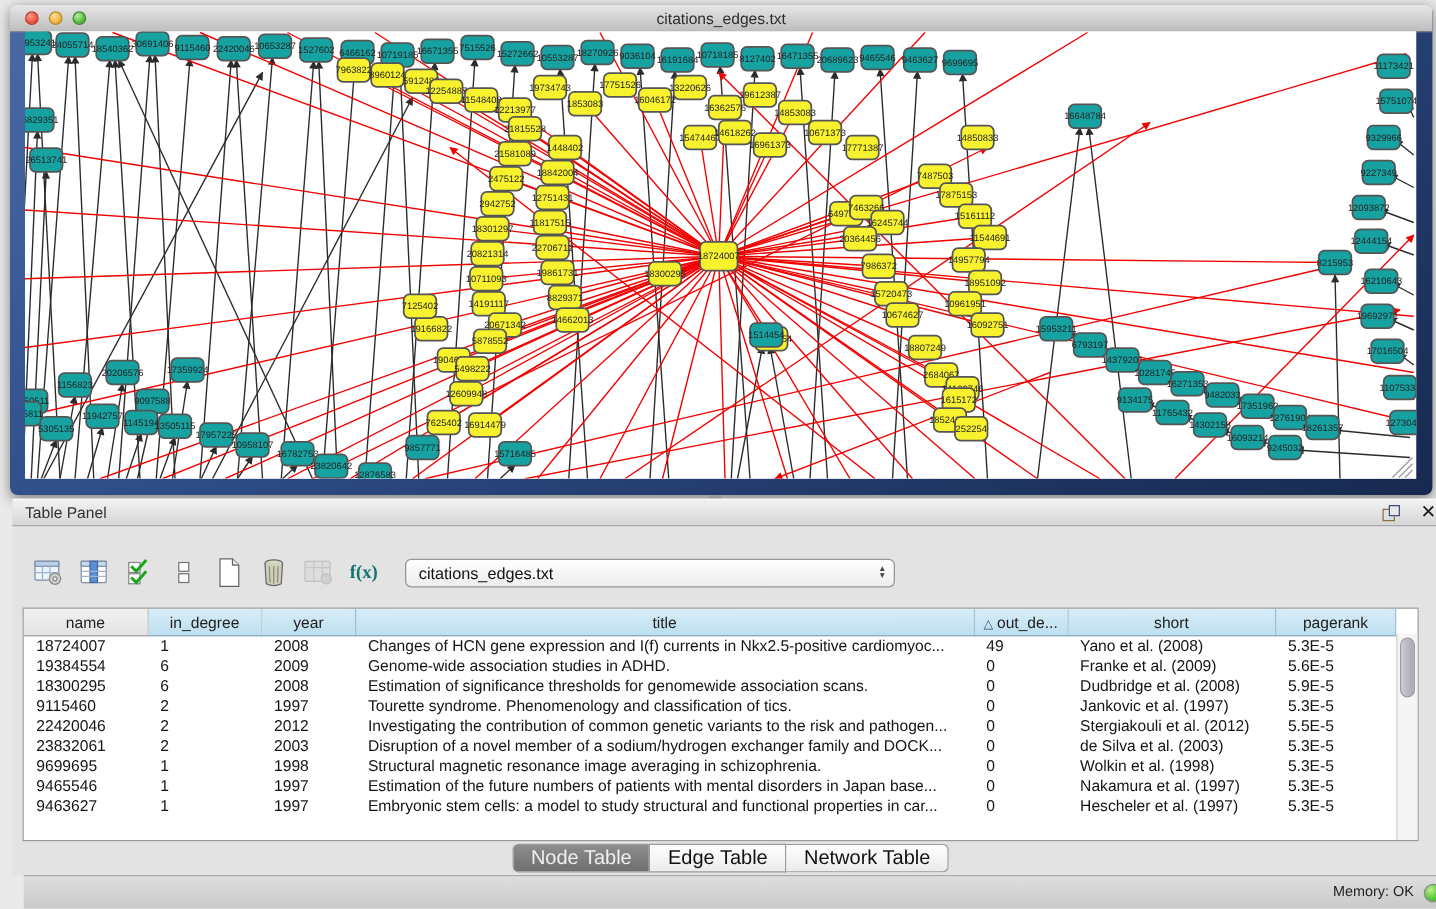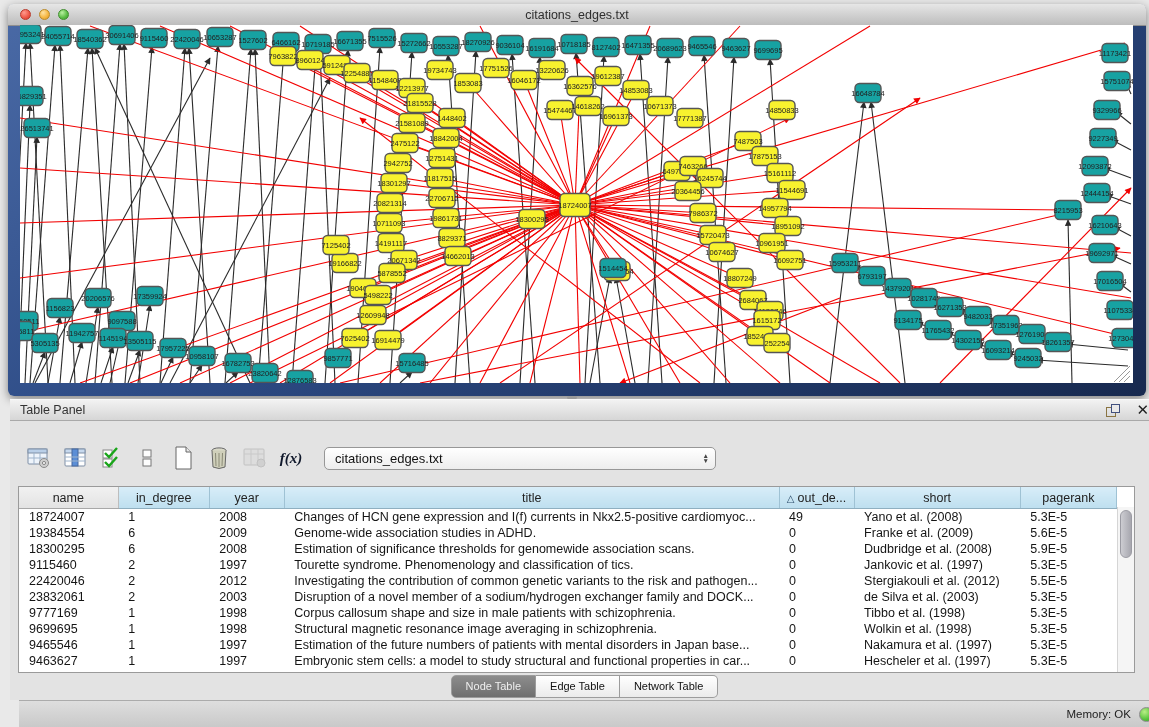--- a/index.html
+++ b/index.html
@@ -32,42 +32,42 @@
     border-top:1px solid #fafafa;border-bottom:1px solid #a9a9a9;
     display:flex;align-items:center;padding:0 10px;box-sizing:border-box;}
   .panel-title{font-size:12.5px;color:#333;flex:1;}
   .float-icon{position:relative;width:14px;height:13px;margin-right:16px;cursor:default;}
   .float-icon .sq1{position:absolute;left:0;top:3px;width:8px;height:8px;border:1.3px solid #8a7442;background:transparent;}
   .float-icon .sq2{position:absolute;left:5px;top:0;width:7px;height:7px;border:1.3px solid #41507e;background:#e9e9e9;}
   .close-x{font-size:15px;font-weight:bold;color:#1d1d1d;line-height:14px;cursor:default;}
 
   .toolbar{display:flex;align-items:center;margin:22px 0 0 14px;height:30px;gap:6px;}
   .tool-btn{width:30px;height:28px;display:flex;align-items:center;justify-content:center;border-radius:4px;}
-  .fx-label{font-size:15px;font-style:italic;font-weight:bold;color:#0f172a;font-family:"Liberation Serif","DejaVu Serif",serif;}
+  .fx-label{font-size:15px;font-weight:bold;color:#0f766e;font-family:"Liberation Serif","DejaVu Serif",serif;}
   .combo{margin-left:12px;width:392px;height:23px;border:1px solid #979797;border-radius:5px;
     background:linear-gradient(#ffffff,#ededed);display:flex;align-items:center;padding:0 6px 0 10px;box-sizing:border-box;}
   .combo .val{flex:1;font-size:13px;color:#111;}
   .combo .arrows{display:flex;flex-direction:column;line-height:5px;font-size:6.5px;color:#444;}
 
   .table-wrap{position:absolute;left:8px;top:87px;width:1117px;height:187px;
     border:1px solid #9a9a9a;background:#fff;box-sizing:border-box;overflow:hidden;}
   table.data{border-collapse:collapse;table-layout:fixed;width:1098px;font-size:12.5px;color:#151515;}
   th{height:19px;font-weight:normal;font-size:12.5px;color:#222;text-align:center;
      background:linear-gradient(#d8edf8,#bedfef);border-right:1px solid #9fc2d4;border-bottom:1px solid #8fafc0;
      overflow:hidden;white-space:nowrap;}
   th.first{background:linear-gradient(#f1f1f1,#e3e3e3);border-right:1px solid #bdbdbd;border-bottom:1px solid #a8a8a8;}
   th .sort{color:#30506e;font-size:10px;margin-right:3px;}
   td{height:16px;padding:0 4px 0 10px;overflow:hidden;white-space:nowrap;text-overflow:ellipsis;}
   .col0{width:99px;}.col1{width:91px;margin-top:39px;}.col2{width:75px;}.col3{width:494px;margin-left:16px;}
   .col4{width:75px;}.col5{width:166px;}.col6{width:96px;}
   .vscroll{position:absolute;top:20px;right:0;width:16px;bottom:0;background:#f5f5f5;border-left:1px solid #d5d5d5;}
   .vthumb{margin:3px 2px 0 2px;height:46px;border-radius:6px;background:linear-gradient(90deg,#cdcdd2,#a7a7af);border:1px solid #9b9ba3;}
 
   .tabbar{position:absolute;left:0;top:276px;width:100%;display:flex;justify-content:center;}
-  .seg{height:21px;line-height:21px;padding:0 14px;font-size:11px;color:#111;
+  .seg{height:21px;line-height:21px;padding:0 14px;font-size:16px;color:#111;
     background:linear-gradient(#ffffff,#ebebeb);border:1px solid #9c9c9c;border-left:none;}
   .seg:first-child{border-left:1px solid #9c9c9c;border-radius:5px 0 0 5px;}
   .seg:last-child{border-radius:0 5px 5px 0;}
   .seg.sel{background:linear-gradient(#8d8d8d,#6f6f6f);color:#efefef;}
 
   
   .statusbar{position:absolute;left:0;bottom:0;width:1149px;height:27px;
     background:linear-gradient(#dedede,#c9c9c9);border-top:1px solid #ababab;
     display:flex;align-items:center;justify-content:flex-end;padding-right:14px;box-sizing:border-box;margin-left:19px;}
   .mem-label{font-size:11.5px;color:#222;margin-right:8px;}
@@ -982,29 +982,20 @@
           <tr>
             <td class="col0">23832061</td>
             <td class="col1">2</td>
             <td class="col2">2003</td>
             <td class="col3">Disruption of a novel member of a sodium/hydrogen exchanger family and DOCK...</td>
             <td class="col4">0</td>
             <td class="col5">de Silva et al. (2003)</td>
             <td class="col6">5.3E-5</td>
           </tr>
           <tr>
-            <td class="col0">9777169</td>
-            <td class="col1">1</td>
-            <td class="col2">1998</td>
-            <td class="col3">Corpus callosum shape and size in male patients with schizophrenia.</td>
-            <td class="col4">0</td>
-            <td class="col5">Tibbo et al. (1998)</td>
-            <td class="col6">5.3E-5</td>
-          </tr>
-          <tr>
             <td class="col0">9699695</td>
             <td class="col1">1</td>
             <td class="col2">1998</td>
             <td class="col3">Structural magnetic resonance image averaging in schizophrenia.</td>
             <td class="col4">0</td>
             <td class="col5">Wolkin et al. (1998)</td>
             <td class="col6">5.3E-5</td>
           </tr>
           <tr>
             <td class="col0">9465546</td>

